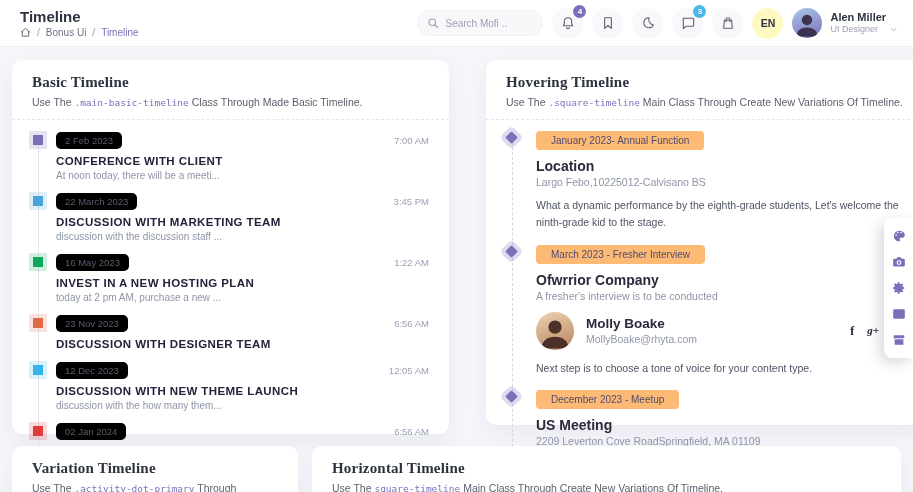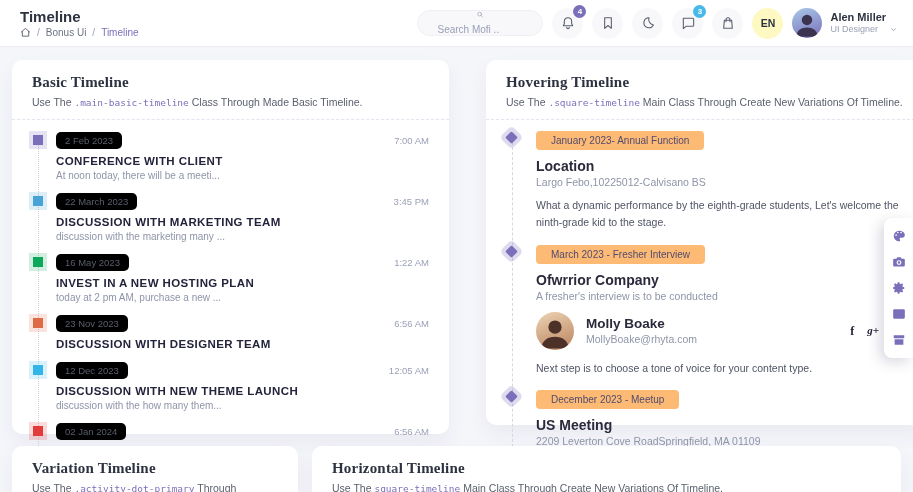--- a/index.html
+++ b/index.html
@@ -6,21 +6,21 @@
   html,body { width:913px; height:492px; overflow:hidden; }
   body { background:#f5f6fa; font-family:"Liberation Sans", sans-serif; color:#2c323f; position:relative; }
 
   
   .topbar { position:absolute; top:0; left:0; width:913px; height:46px; background:#fff; display:flex; align-items:center; justify-content:space-between; padding:0 16px 0 20px; box-shadow:0 1px 0 rgba(0,0,0,0.03); z-index:10;}
   .tb-left .page-title { font-size:15px; font-weight:bold; color:#2c323f; }
   .breadcrumb { display:flex; align-items:center; gap:6px; font-size:10px; color:#6c7383; margin-top:2px; }
   .breadcrumb .sep { color:#9aa0b5; }
   .breadcrumb .crumb-active { color:#7A70BA; }
   .tb-right { display:flex; align-items:center; gap:9px; }
-  .searchbox { width:126px; height:26px; border-radius:14px; background:#f8f8fb; border:1px solid #efeff5; display:flex; align-items:center; padding:0 9px; gap:6px;flex-direction:column; }
+  .searchbox { width:126px; height:26px; border-radius:14px; background:#f8f8fb; border:1px solid #efeff5; display:flex; align-items:center; padding:0 9px; gap:6px; }
   .searchbox input { border:none; outline:none; background:transparent; width:86px; font-size:10px; color:#6c7383; font-family:"Liberation Sans",sans-serif;}
   .searchbox input::placeholder { color:#9aa0b5; }
   .icon-btn { width:31px; height:31px; border-radius:50%; background:#f8f8fb; display:flex; align-items:center; justify-content:center; position:relative; cursor:pointer; }
   .icon-btn svg { width:16px; height:16px; stroke:#5a5f6d; fill:none; stroke-width:1.6; stroke-linecap:round; stroke-linejoin:round; }
   .badge { position:absolute; top:-3px; right:-3px; min-width:13px; height:13px; border-radius:7px; color:#fff; font-size:8px; font-weight:bold; display:flex; align-items:center; justify-content:center; padding:0 2px; }
   .badge.purple { background:#7A70BA; }
   .badge.cyan { background:#48b8e8; }
   .lang-btn { width:31px; height:31px; border-radius:50%; background:#fef9c3; display:flex; align-items:center; justify-content:center; font-size:10.5px; font-weight:bold; color:#2c323f; cursor:pointer; }
   .userbox { display:flex; align-items:center; gap:8px; cursor:pointer; }
   .user-meta { line-height:1.25; }
@@ -180,21 +180,21 @@
         <div class="bt-desc">At noon today, there will be a meeti...</div>
       </div>
 
       <div class="bt-row">
         <span class="bt-marker" style="background: rgb(72, 163, 215); box-shadow: rgba(72, 163, 215, 0.19) 0px 0px 0px 4px;"></span>
         <div class="bt-top">
             <span class="bt-date">22 March 2023</span>
             <span class="bt-time">3:45 PM</span>
           </div>
         <div class="bt-title">DISCUSSION WITH MARKETING TEAM</div>
-        <div class="bt-desc">discussion with the marketing many ...</div>
+        <div class="bt-desc">discussion with the discussion staff ...</div>
       </div>
 
       <div class="bt-row">
         <span class="bt-marker" style="background: rgb(13, 167, 89); box-shadow: rgba(13, 167, 89, 0.19) 0px 0px 0px 4px;"></span>
         <div class="bt-top">
             <span class="bt-date">16 May 2023</span>
             <span class="bt-time">1:22 AM</span>
           </div>
         <div class="bt-title">INVEST IN A NEW HOSTING PLAN</div>
         <div class="bt-desc">today at 2 pm AM, purchase a new ...</div>

